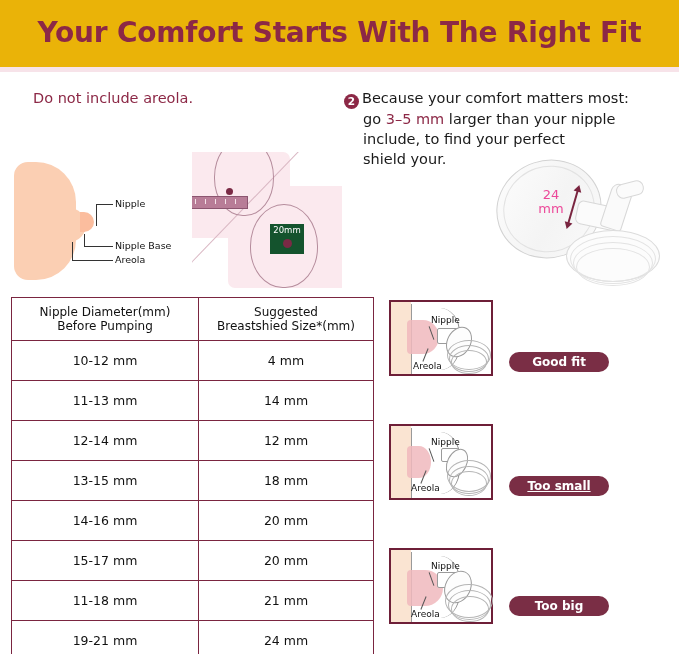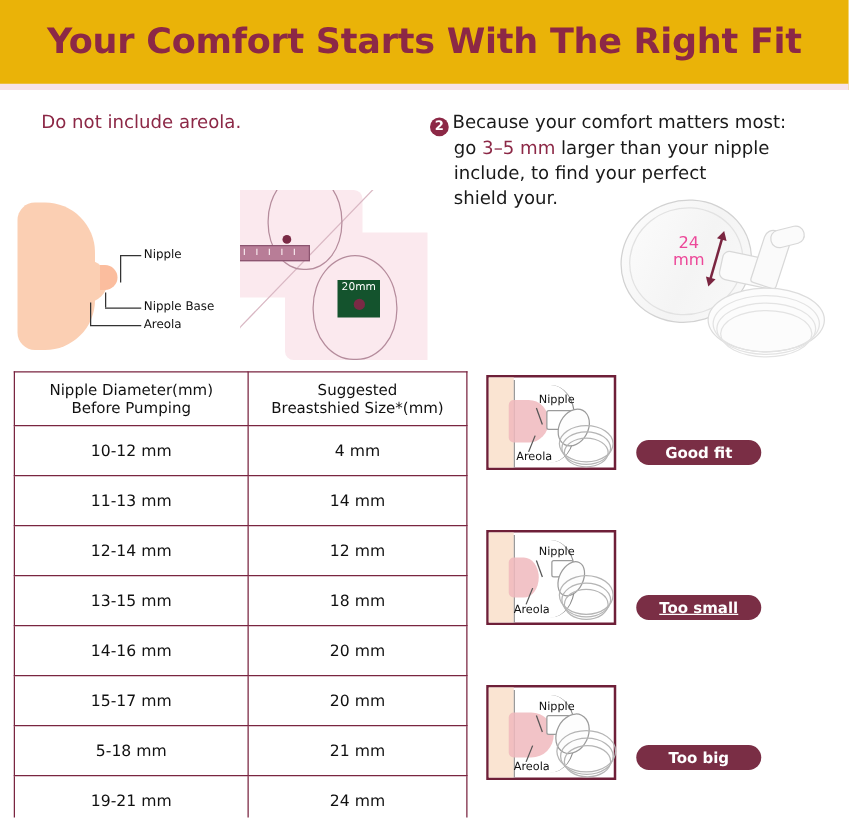--- a/index.html
+++ b/index.html
@@ -496,21 +496,21 @@
     </tr>
     <tr>
       <td>14-16 mm</td>
       <td>20 mm</td>
     </tr>
     <tr>
       <td>15-17 mm</td>
       <td>20 mm</td>
     </tr>
     <tr>
-      <td>5-18 mm</td>
+      <td>11-18 mm</td>
       <td>21 mm</td>
     </tr>
     <tr>
       <td>19-21 mm</td>
       <td>24 mm</td>
     </tr>
   </tbody>
 </table>
 
 <div class="fit-panel fit-1">

